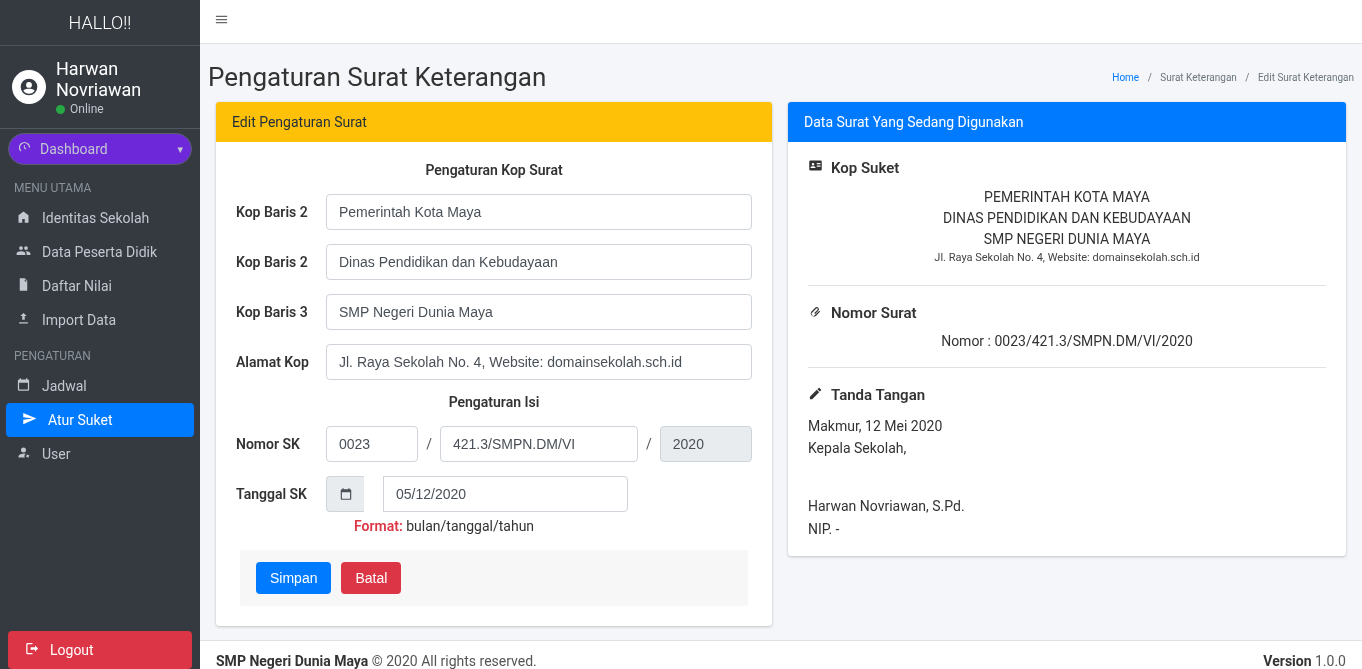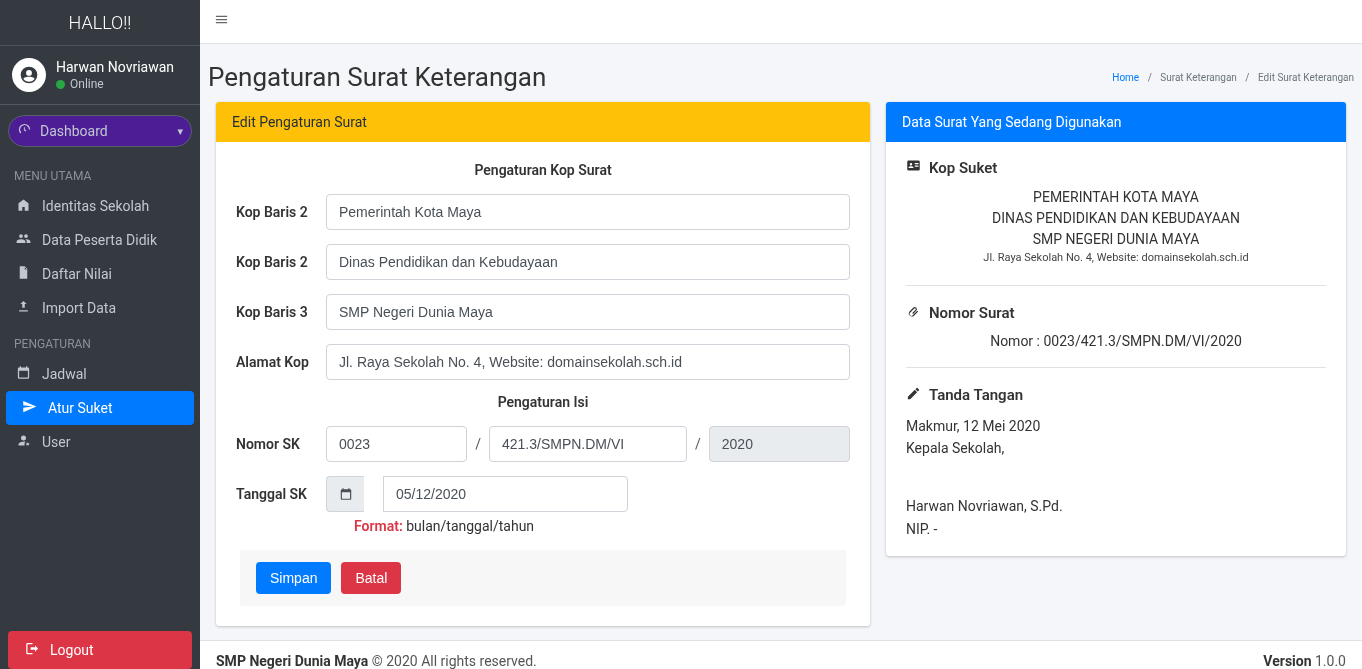--- a/index.html
+++ b/index.html
@@ -5,46 +5,46 @@
 * { box-sizing: border-box; margin: 0; padding: 0; }
 body { font-family: "Source Sans Pro", -apple-system, BlinkMacSystemFont, "Segoe UI", Roboto, sans-serif; font-size: 14px; color: #333; background: #f4f6f9; }
 .wrapper { display: flex; min-height: 100vh; width: 1362px; }
 
 
 .sidebar { width: 200px; background: #343a40; color: #c2c7d0; display: flex; flex-direction: column; }
 .brand { text-align: center; padding: 12px 0; font-size: 18px; font-weight: 300; color: #fff; border-bottom: 1px solid #4b545c; }
 .user-panel { display:flex; align-items:center; padding:12px; border-bottom:1px solid #4f5962;}
 .avatar { width:34px; height:34px; border-radius:50%; background:#fff; display:flex; align-items:center; justify-content:center; margin-right:10px; flex-shrink:0;}
 .avatar svg { width:20px; height:20px; fill:#343a40;}
-.user-name { font-size:14px; color:#fff;}
+.user-name { font-size:18px; color:#fff;}
 .status-row { display:flex; align-items:center; gap:5px; margin-top:2px;}
 .dot { width:9px; height:9px; border-radius:50%; background:#28a745;}
 .status-text { font-size:12px; color:#c2c7d0;}
-.search-box { margin:10px 8px; background:#4c1d95; border:1px solid #56606a; border-radius:16px; height:32px; display:flex; align-items:center; justify-content:space-between; padding:0 8px; color:#c2c7d0;}
+.search-box { margin:4px 8px; background:#6d28d9; border:1px solid #56606a; border-radius:16px; height:32px; display:flex; align-items:center; justify-content:space-between; padding:0 8px; color:#c2c7d0;}
 .search-box .chev { font-size:11px;}
 .nav { list-style:none; padding:0 0 10px 0; flex:1;}
 .nav-header { padding:12px 14px 6px; font-size:12px; color:#8a9199; text-transform:uppercase;}
 .nav-item { display:flex; align-items:center; padding:8px 14px; color:#c2c7d0; cursor:pointer; gap:10px;}
 .nav-item.active { background:#007bff; color:#fff; border-radius:4px; margin:0 6px;}
 .nav-item .ic { width:18px; text-align:center; font-size:14px;}
 .logout-btn { margin:20px 8px 12px; background:#dc3545; color:#fff; border-radius:4px; padding:10px 17px; display:flex; align-items:center; gap:10px; cursor:pointer;}
 
 
 .main { flex:1; display:flex; flex-direction:column; background:#f4f6f9;}
 .topbar { height:44px; background:#fff; border-bottom:1px solid #dee2e6; display:flex; align-items:center; padding:0 14px;}
 .hamburger { cursor:pointer; color:#666; font-size:16px;}
 .content-header { display:flex; justify-content:space-between; align-items:center; padding:18px 8px 10px;}
 .page-title { font-size:26px; font-weight:400; color:#333;}
 .breadcrumb { font-size:10px; color:#6c757d;}
 .breadcrumb a { color:#007bff; text-decoration:none;}
 .breadcrumb .sep { margin:0 6px; color:#6c757d;}
 .content { padding:0 16px 14px; display:flex; gap:16px; align-items:flex-start;}
 .card { background:#fff; border-radius:3px; box-shadow:0 0 1px rgba(0,0,0,.125),0 1px 3px rgba(0,0,0,.2);}
 .card-left { flex:1; }
-.card-right { width:460px;}
+.card-right { width:558px;}
 .card-header { padding:12px 16px; border-top-left-radius:3px; border-top-right-radius:3px;}
 .ch-warning { background:#ffc107; color:#1f2d3d;}
 .ch-primary { background:#007bff; color:#fff;}
 .card-body { padding:16px 20px;}
 .section-title { text-align:center; font-weight:600; margin:4px 0 16px;}
 .form-row { display:flex; align-items:center; margin-bottom:14px;}
 .form-label { width:90px; font-weight:600; font-size:14px;}
 .form-control { flex:1; height:36px; border:1px solid #ced4da; border-radius:4px; padding:0 12px; font-size:14px; color:#495057; background:#fff;}
 .form-control:disabled { background:#e9ecef;}
 .slash { margin:0 8px; font-size:14px; color:#555;}

